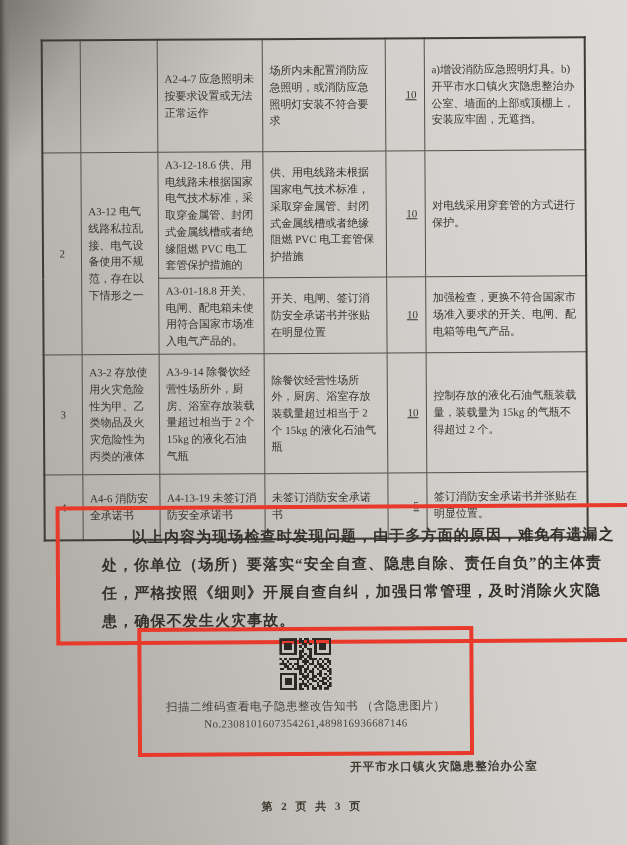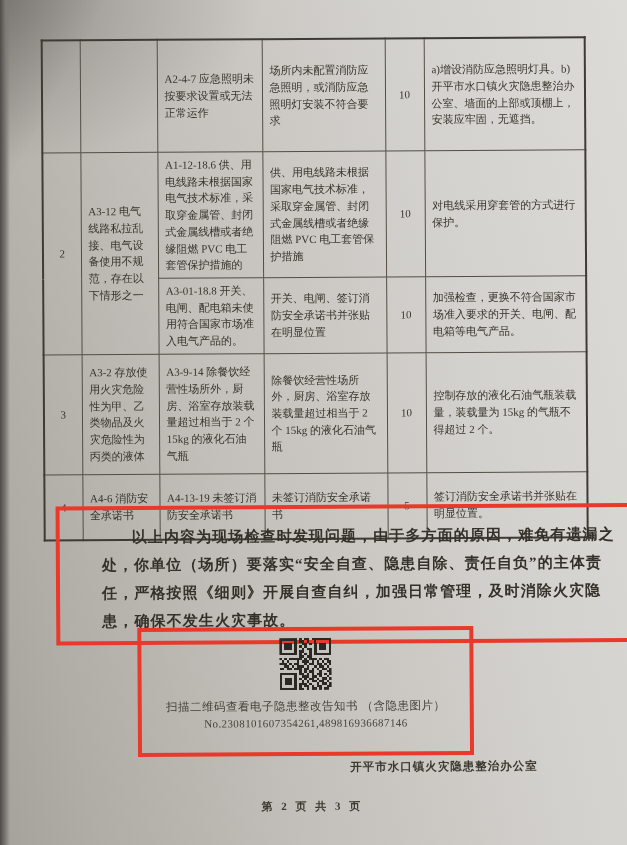--- a/index.html
+++ b/index.html
@@ -28,21 +28,21 @@
   table.inspection td {
     border:1.5px solid #534e45;
     padding:4px 7px;
     font-size:11px; line-height:1.52;
     vertical-align:middle;
     color:#38342c;
     word-break:break-all;
   }
   td.c-num   { text-align:center; font-size:11.5px; }
   td.c-cat   { font-size:10.6px; }
-  td.c-score { text-align:center; font-size:11.5px; }
+  td.c-score { text-align:right; font-size:11.5px;text-decoration:underline; }
   tr.r1  td { height:103px; }
   tr.r2a td { height:108px; }
   tr.r2b td { height:64px; }
   tr.r3  td { height:111px; }
   tr.r4  td { height:56px; }
 
   
   .notice-box {
     position:absolute; left:55px; top:505px; width:513px; height:110px;
     border:4px solid #e8392b;
@@ -94,21 +94,21 @@
         <td class="c-num"></td>
         <td class="c-cat"></td>
         <td class="c-item">A2-4-7 应急照明未按要求设置或无法正常运作</td>
         <td class="c-find">场所内未配置消防应急照明，或消防应急照明灯安装不符合要求</td>
         <td class="c-score">10</td>
         <td class="c-act">a)增设消防应急照明灯具。b)开平市水口镇火灾隐患整治办公室、墙面的上部或顶棚上，安装应牢固，无遮挡。</td>
       </tr>
       <tr class="r2a">
         <td class="c-num" rowspan="2">2</td>
         <td class="c-cat" rowspan="2">A3-12 电气线路私拉乱接、电气设备使用不规范，存在以下情形之一</td>
-        <td class="c-item">A1-12-18.6 供、用电线路未根据国家电气技术标准，采取穿金属管、封闭式金属线槽或者绝缘阻燃 PVC 电工套管保护措施的</td>
+        <td class="c-item">A3-12-18.6 供、用电线路未根据国家电气技术标准，采取穿金属管、封闭式金属线槽或者绝缘阻燃 PVC 电工套管保护措施的</td>
         <td class="c-find">供、用电线路未根据国家电气技术标准，采取穿金属管、封闭式金属线槽或者绝缘阻燃 PVC 电工套管保护措施</td>
         <td class="c-score">10</td>
         <td class="c-act">对电线采用穿套管的方式进行保护。</td>
       </tr>
       <tr class="r2b">
         <td class="c-item">A3-01-18.8 开关、电闸、配电箱未使用符合国家市场准入电气产品的。</td>
         <td class="c-find">开关、电闸、签订消防安全承诺书并张贴在明显位置</td>
         <td class="c-score">10</td>
         <td class="c-act">加强检查，更换不符合国家市场准入要求的开关、电闸、配电箱等电气产品。</td>
       </tr>

